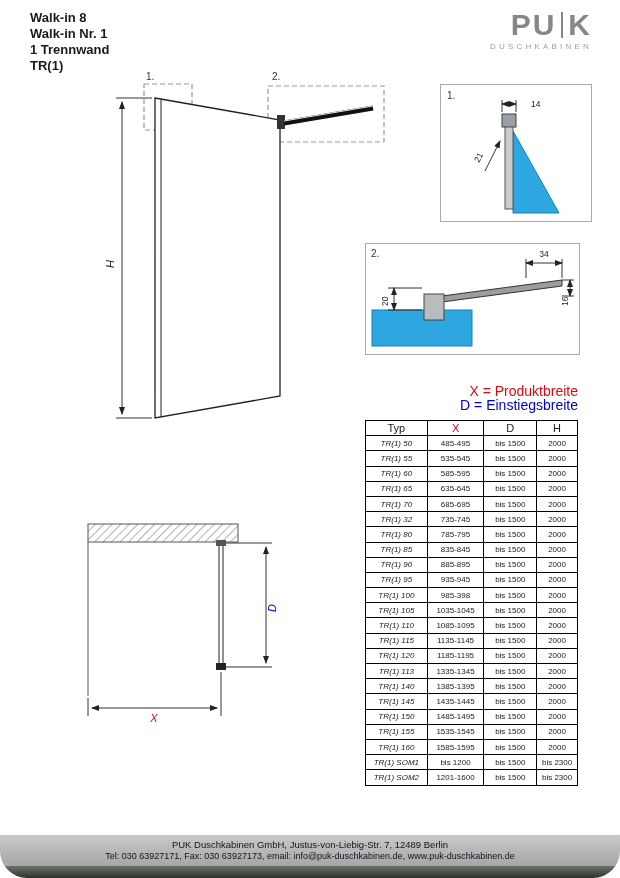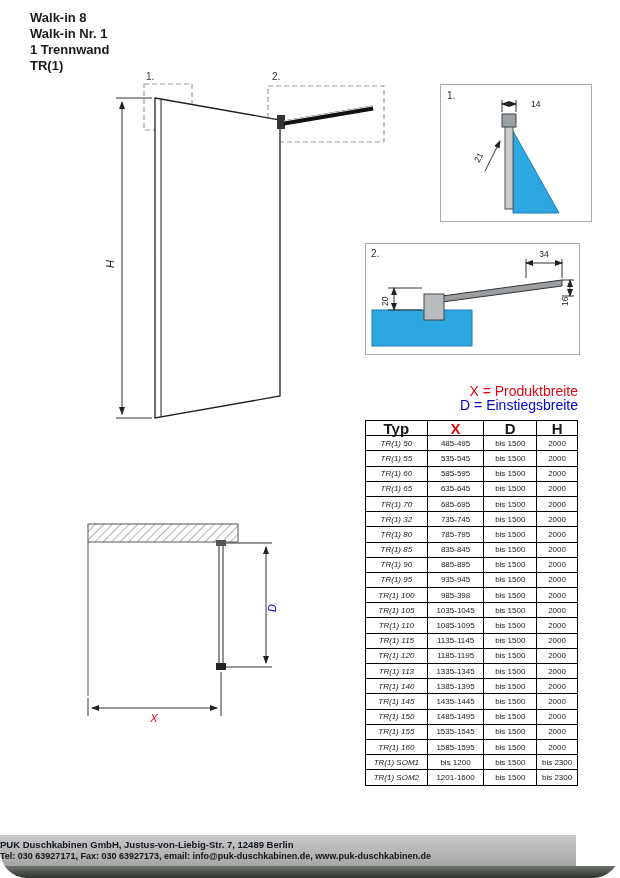--- a/index.html
+++ b/index.html
@@ -32,46 +32,54 @@
 
   
   .legend{position:absolute;left:420px;top:384px;width:158px;text-align:right;font-size:14px;line-height:14px;}
   .legend .lx{color:var(--x-red);}
   .legend .ld{color:var(--d-blue);}
 
   
   .spec{position:absolute;left:365px;top:420px;width:213px;border-collapse:collapse;}
   .spec th,.spec td{border:1px solid #000;font-size:8px;text-align:center;
                     padding:1px 2px;height:12.2px;line-height:11px;}
-  .spec th{font-size:15px;font-weight:bold;}
+  .spec th{font-size:11px;font-weight:normal;}
   .spec th.xh{color:var(--x-red);}
   .spec td.typ{font-weight:normal;font-style:italic;}
   .spec col.c1{width:62px;}.spec col.c2{width:57px;}.spec col.c3{width:53px;}.spec col.c4{width:41px;}
 
   
-  .footer-band{position:absolute;left:0;top:835px;width:576px;height:31px;
-               background:linear-gradient(#c9c9c9,#a6a6a6);
-               color:#10151c;font-weight:bold;}
+  .footer-band{position:absolute;left:0;top:835px;width:620px;height:31px;
+               background:linear-gradient(#c9c9c9,#a6a6a6);text-align:center;
+               color:#10151c;font-weight:normal;}
   .footer-line1{font-size:9.5px;margin-top:4px;}
   .footer-line2{font-size:9px;margin-top:1px;}
   .footer-strip{position:absolute;left:0;top:866px;width:620px;height:12px;
                 background:linear-gradient(#6d726d,#2d322d);}
 </style>
 </head>
 <body>
 
 <div class="page">
 
   <div class="titleblock">
     <div>Walk-in 8</div>
     <div>Walk-in Nr. 1</div>
     <div>1 Trennwand</div>
     <div>TR(1)</div>
   </div>
 
+  <div class="logo">
+    <div class="logo-row">
+      <span>PU</span>
+      <span class="logo-bar"></span>
+      <span>K</span>
+    </div>
+    <div class="logo-sub">DUSCHKABINEN</div>
+  </div>
 
   <svg class="draw" style="left:40px;top:68px" width="360" height="372" viewBox="0 0 360 372">
     <defs>
       <marker id="arM" markerWidth="8" markerHeight="6" refX="7" refY="3" orient="auto-start-reverse" markerUnits="userSpaceOnUse" viewBox="0 0 8 6">
         <path d="M0,0L8,3L0,6Z" fill="#222"></path>
       </marker>
     </defs>
     <rect x="104" y="16" width="48" height="46" class="dashbox"></rect>
     <rect x="228" y="18" width="116" height="56" class="dashbox"></rect>
     <text x="106" y="12" class="callout">1.</text>

